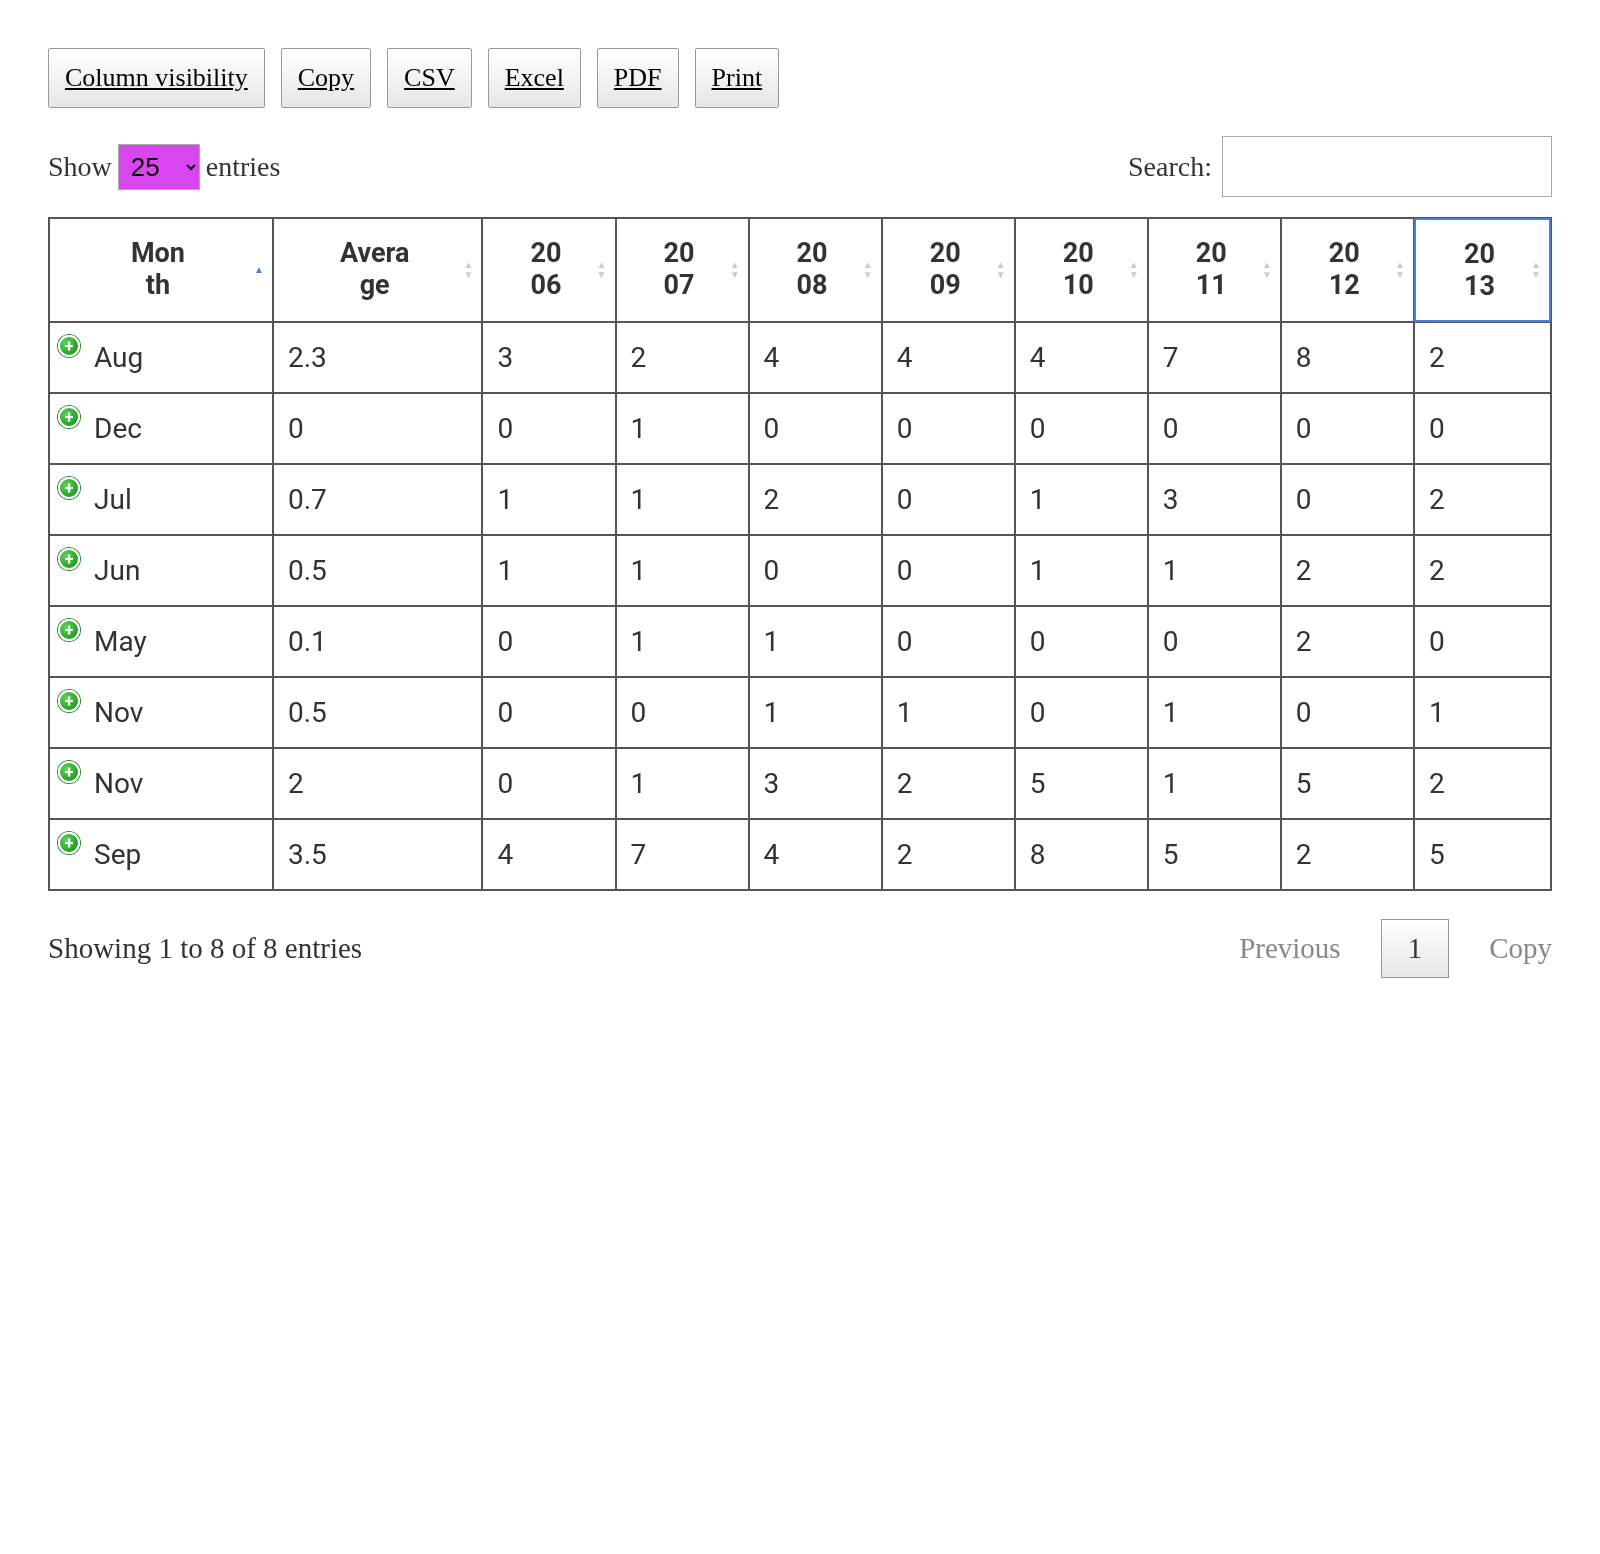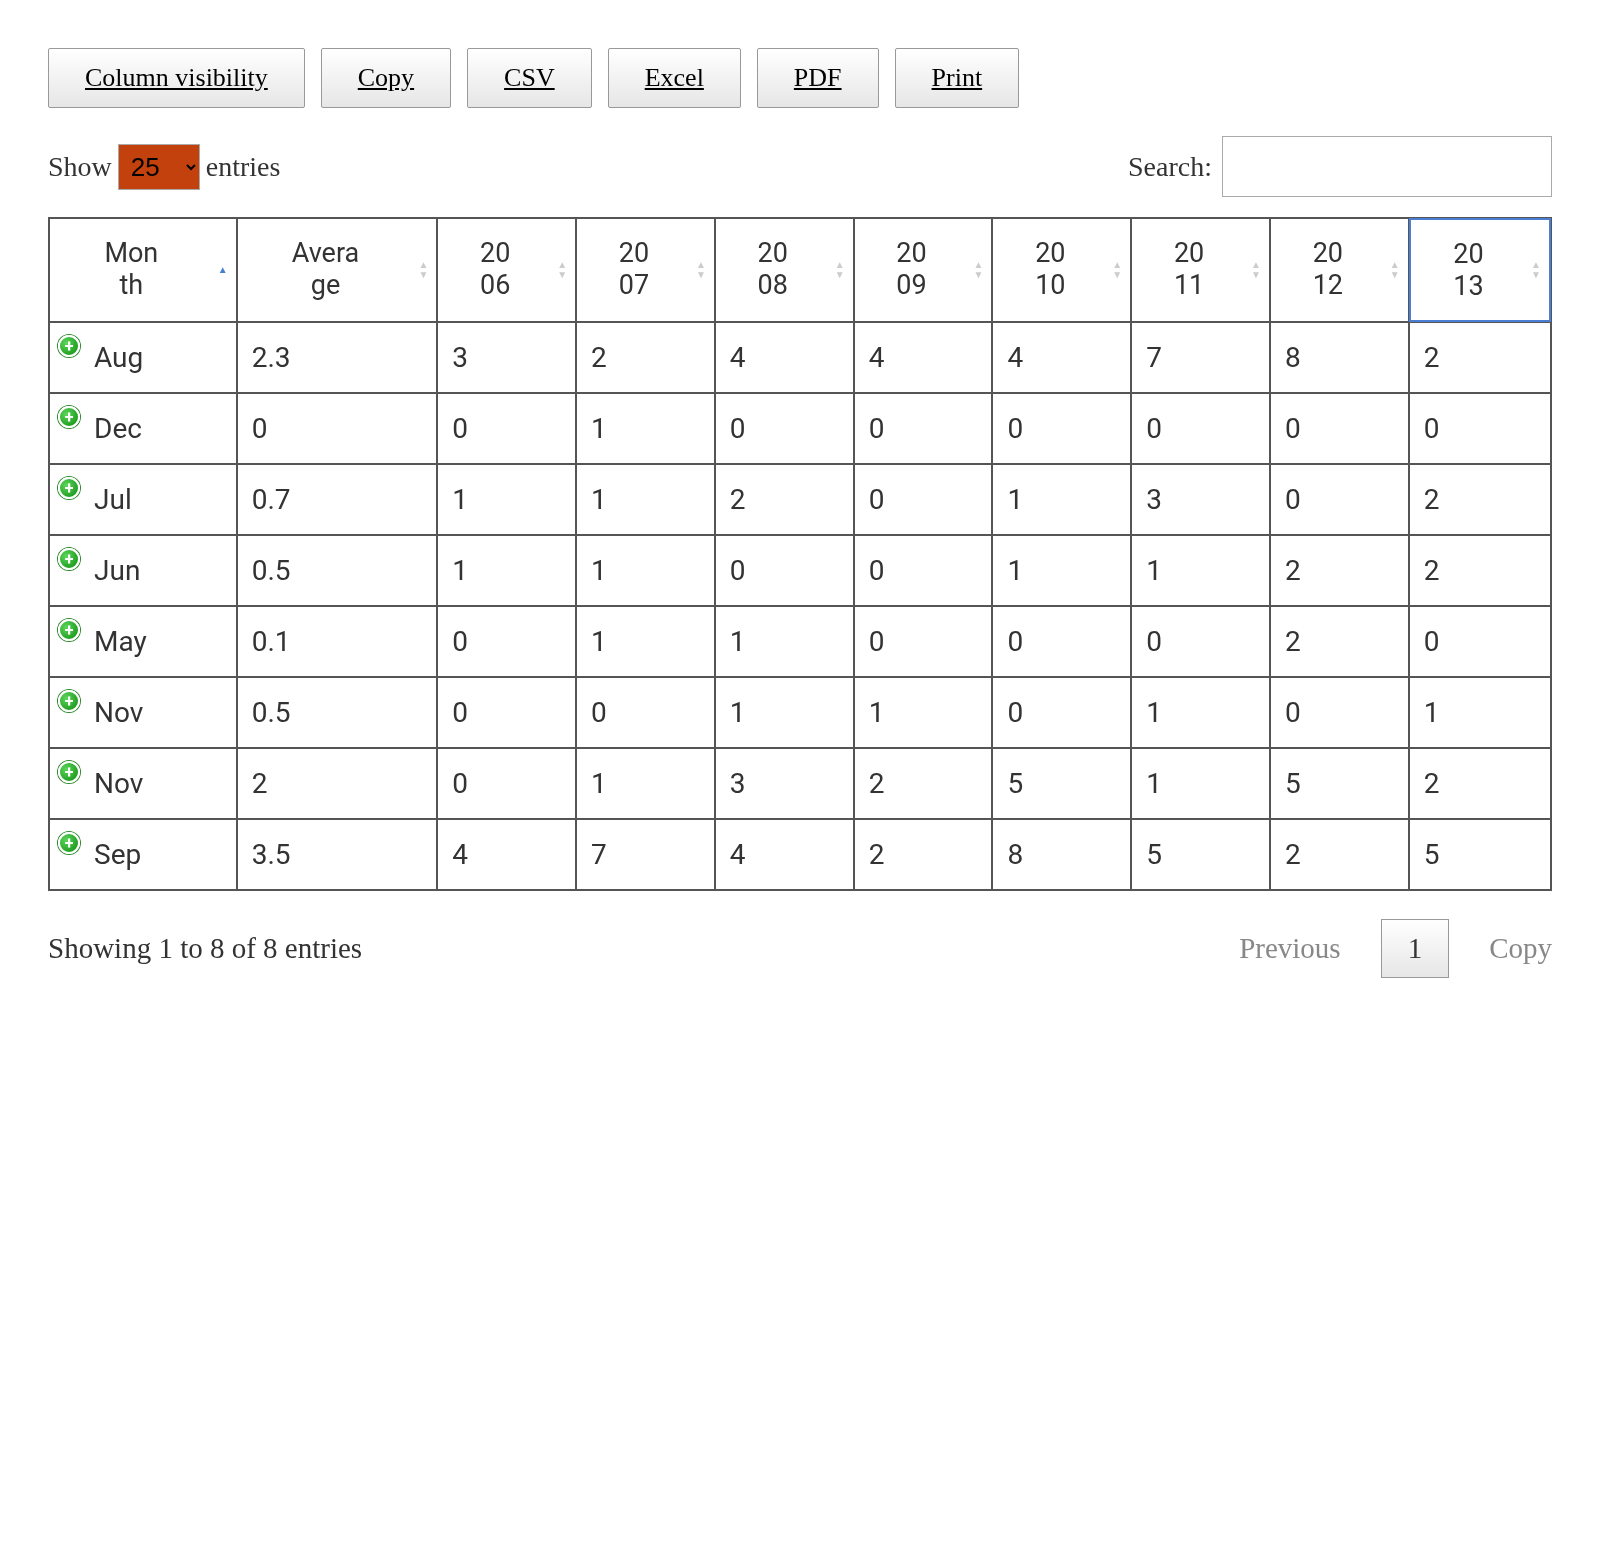--- a/index.html
+++ b/index.html
@@ -11,21 +11,21 @@
     color: #333;
     background: #fff;
   }
   .toolbar {
     display: flex;
     gap: 16px;
     margin-bottom: 28px;
   }
   .dt-button {
     font-size: 26px;
-    padding: 14px 36px;
+    padding: 14px 16px;
     border: 1px solid #999;
     border-radius: 2px;
     background: linear-gradient(to bottom, #fff, #e6e6e6);
     cursor: pointer;
     text-decoration: underline;
     font-family: Georgia, 'Times New Roman', serif;
     color: #000;
   }
   .controls-row {
     display: flex;
@@ -33,21 +33,21 @@
     align-items: center;
     font-family: Georgia, 'Times New Roman', serif;
     font-size: 28px;
     margin-bottom: 20px;
   }
   .length-control label { display:flex; align-items:center; gap:6px; }
   .length-control select {
     font-size: 26px;
     padding: 6px 8px;
     border: 1px solid #aaa;
-    background:#c2410c;
+    background:#d946ef;
   }
   .search-control { display:flex; align-items:center; gap:10px; }
   .search-control input {
     font-size: 26px;
     padding: 14px 12px;
     border: 1px solid #aaa;
     width: 330px;
   }
   table.dataTable {
     width: 100%;
@@ -56,24 +56,24 @@
     border: 1px solid #555;
     font-family: -apple-system, BlinkMacSystemFont, 'Segoe UI', Roboto, sans-serif;
   }
   table.dataTable th, table.dataTable td {
     border: 1px solid #555;
     padding: 18px 14px;
     text-align: left;
     vertical-align: top;
   }
   table.dataTable thead th {
-    font-weight: 400;
+    font-weight: 700;
     font-size: 27px;
     position: relative;
-    padding-right: 37px;
+    padding-right: 20px;
     cursor: pointer;
     text-align:center;
     margin-top:48px;
   }
   table.dataTable thead th.last-col {
     border: 2px solid #4a7fd5;
   }
   .sort-arrows {
     position: absolute;
     right: 8px;

